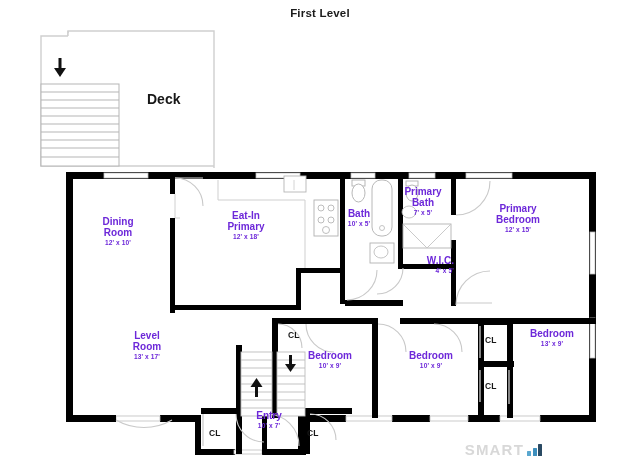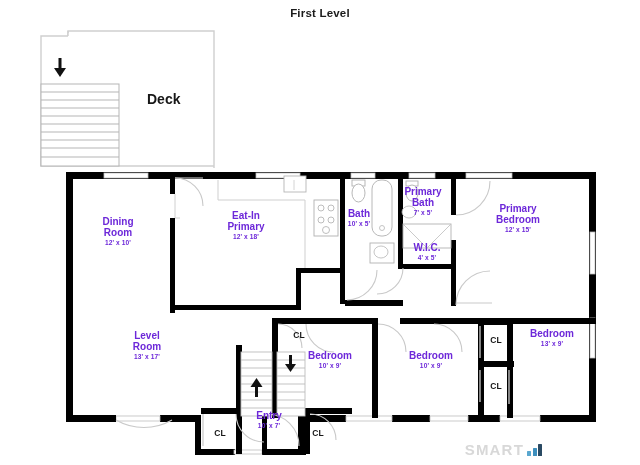--- a/index.html
+++ b/index.html
@@ -55,21 +55,20 @@
     font-size: 6.6px;
     font-weight: bold;
     letter-spacing: 0.1px;
     margin-top: 0.5px;
   }
   .cl-label {
     position: absolute;
     font-size: 8.5px;
     font-weight: bold;
     color: #171717;
-    text-align: center;
     white-space: nowrap;
   }
   .deck-label {
     position: absolute;
     font-size: 14px;
     font-weight: bold;
     color: #171717;
     white-space: nowrap;
   }
   #watermark {
@@ -357,21 +356,21 @@
     <span class="rname">Bath</span>
     <span class="rdim">10' x 5'</span>
   </div>
 
   <div class="room-label" style="left:392px; top:187px; width:62px;">
     <span class="rname">Primary</span>
     <span class="rname">Bath</span>
     <span class="rdim">7' x 5'</span>
   </div>
 
-  <div class="room-label" style="left:400px; top:243px; width:54px;">
+  <div class="room-label" style="left:400px; top:256px; width:54px;text-align:right;">
     <span class="rname">W.I.C.</span>
     <span class="rdim">4' x 5'</span>
   </div>
 
   <div class="room-label" style="left:477px; top:204px; width:82px;">
     <span class="rname">Primary</span>
     <span class="rname">Bedroom</span>
     <span class="rdim">12' x 15'</span>
   </div>
 

